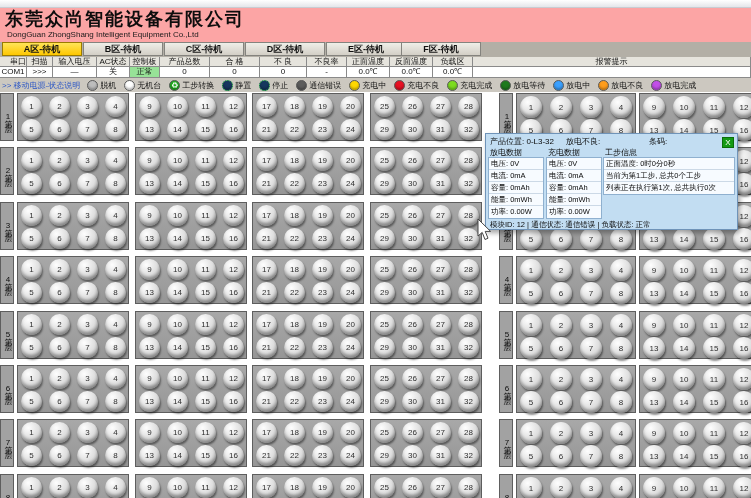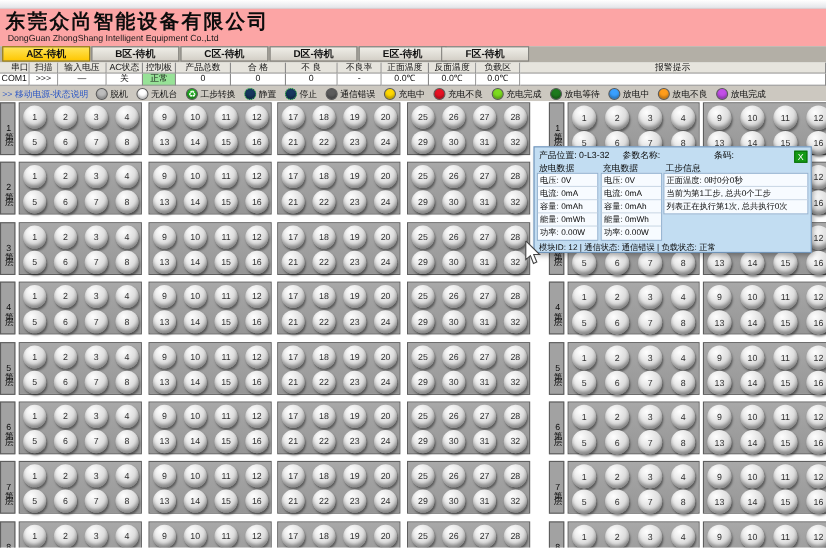--- a/index.html
+++ b/index.html
@@ -648,21 +648,21 @@
       <div class="block" style="left: 639px; top: 382px; width: 120px;">
         <div class="cell big" style="left: 3px; top: 2px;">9</div>
         <div class="cell big" style="left: 33px; top: 2px;">10</div>
         <div class="cell big" style="left: 63px; top: 2px;">11</div>
         <div class="cell big" style="left: 93px; top: 2px;">12</div>
       </div>
     </div>
 
   <div class="popup">
     <span class="popup-top" style="left:4px">产品位置: 0-L3-32</span>
-    <span class="popup-top" style="left:80px">参数名称:</span>
+    <span class="popup-top" style="left:80px">放电不良:</span>
     <span class="popup-top" style="left:163px">条码:</span>
     <div class="popup-close">X</div>
     <div class="popup-footer">模块ID: 12  |  通信状态: 通信错误  |  负载状态: 正常</div>
   <div class="pbox-title" style="left: 4px;">放电数据</div>
       <div class="pbox" style="left: 2px; width: 56px;">
         <div class="pbox-row">电压: 0V</div>
         <div class="pbox-row">电流: 0mA</div>
         <div class="pbox-row">容量: 0mAh</div>
         <div class="pbox-row">能量: 0mWh</div>
         <div class="pbox-row">功率: 0.00W</div>

